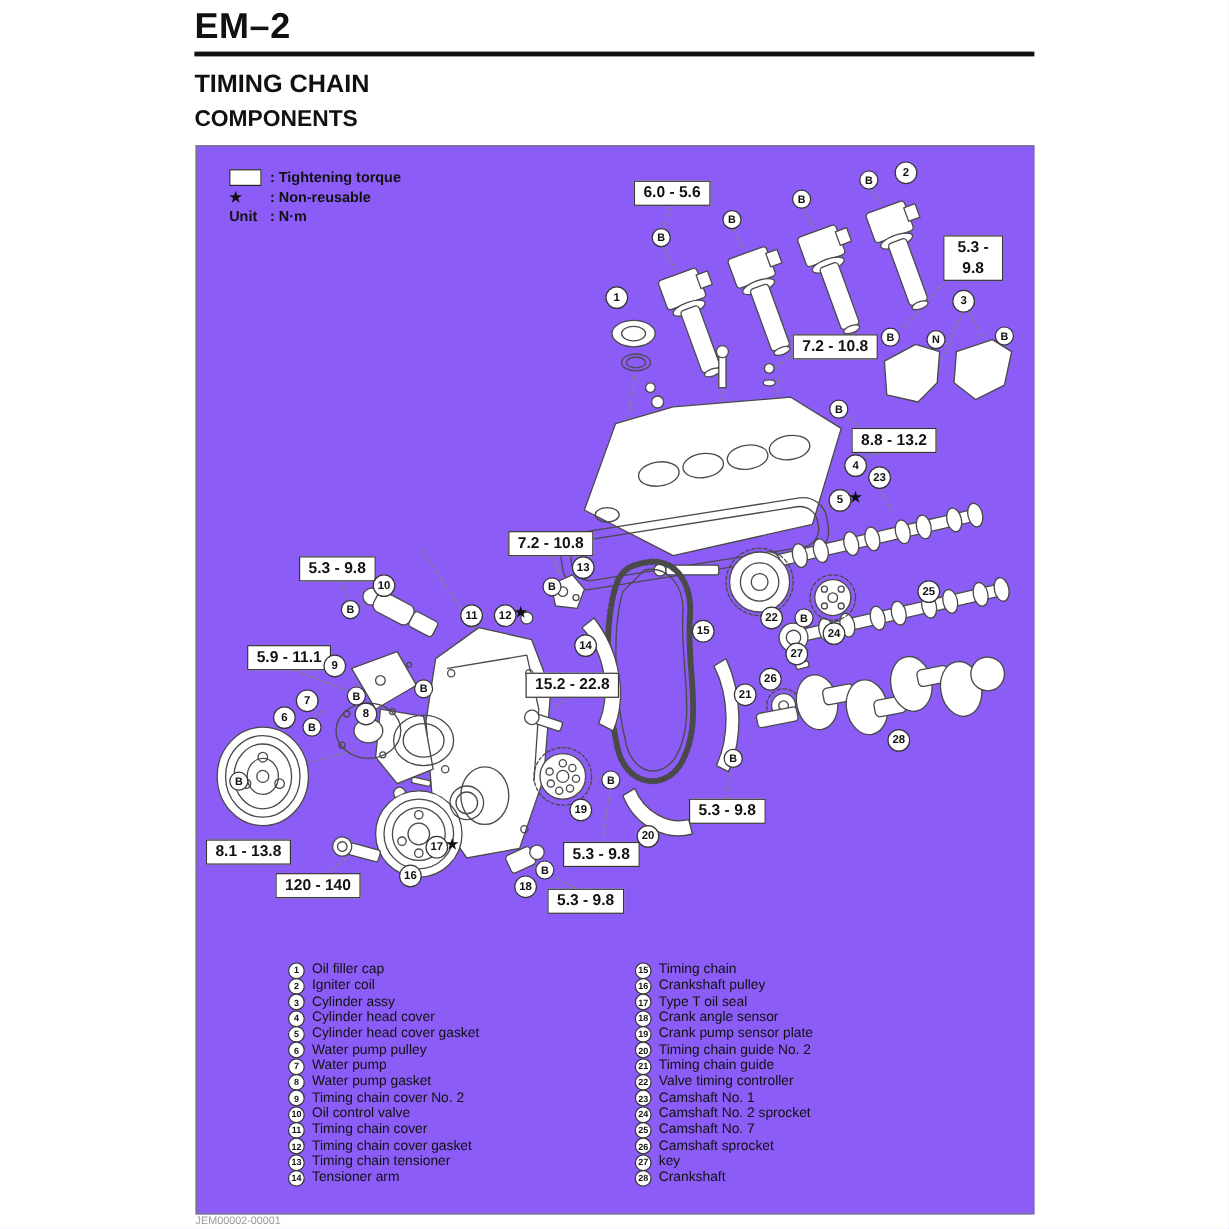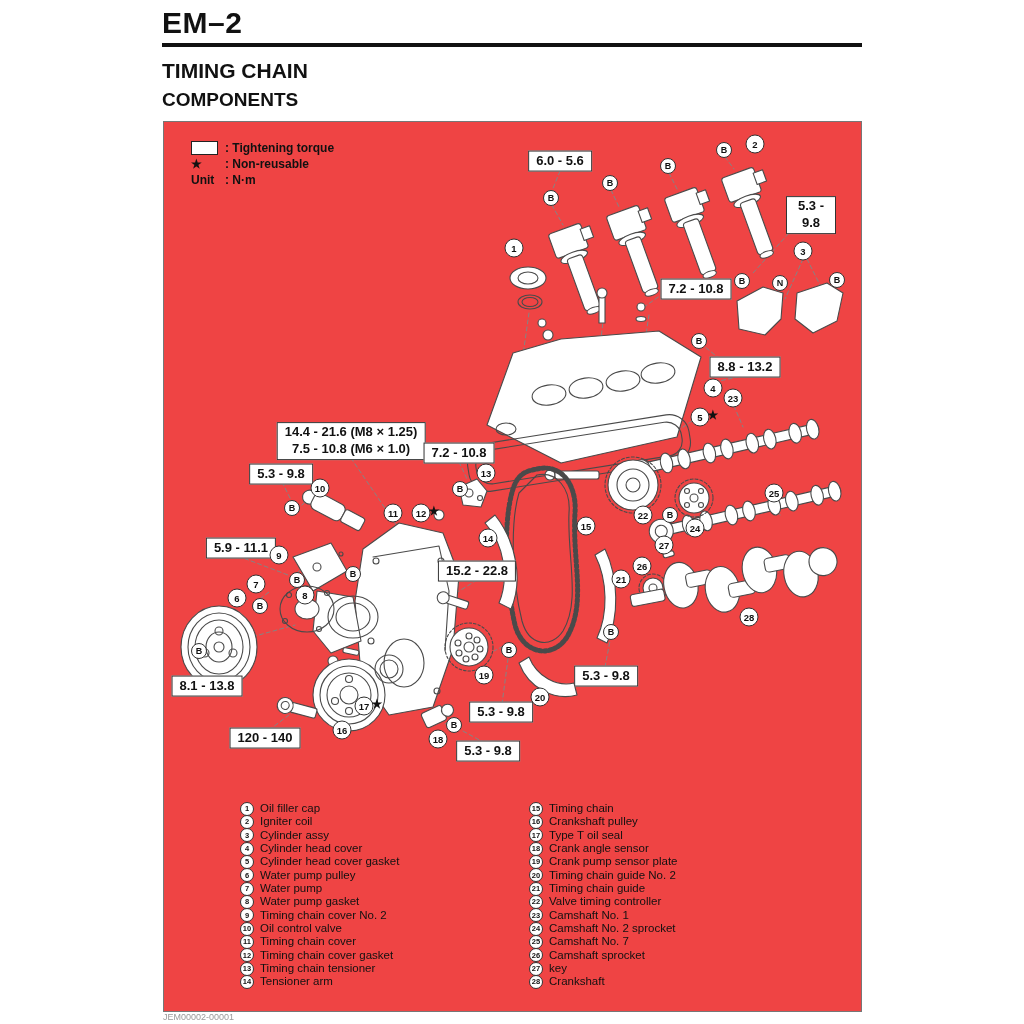--- a/index.html
+++ b/index.html
@@ -1,21 +1,21 @@
 <!DOCTYPE html>
 <html><head>
 <meta charset="utf-8">
 <style>
   html,body{margin:0;padding:0;width:1024px;height:1024px;background:#fff;
     font-family:"Liberation Sans",sans-serif;color:#111;position:relative;overflow:hidden}
   .hdr-code{position:absolute;left:162px;top:6px;font-size:30px;font-weight:800;letter-spacing:.5px}
   .hdr-rule{position:absolute;left:162px;top:43px;width:700px;height:4px;background:#111}
   .hdr-title{position:absolute;left:162px;top:59px;font-size:21px;font-weight:800}
   .hdr-sub{position:absolute;left:162px;top:89px;font-size:19px;font-weight:800}
-  #frame{position:absolute;left:163px;top:121px;width:697px;height:889px;border:1px solid #777;background:#ef4444}
+  #frame{position:absolute;left:163px;top:121px;width:697px;height:889px;border:1px solid #777;background:#8b5cf6}
   #diagram-svg{position:absolute;left:0;top:0}
   #overlay{position:absolute;left:0;top:0;width:100%;height:100%}
   .callout{position:absolute;transform:translate(-50%,-50%);border:1.4px solid #333;background:#fff;
     padding:1px 7px;font-size:13px;font-weight:600;white-space:pre-line;text-align:center;line-height:1.3;z-index:3}
   .marker{position:absolute;transform:translate(-50%,-50%);width:17px;height:17px;border:1.2px solid #333;
     border-radius:50%;background:#fff;font-size:9.5px;font-weight:700;display:flex;align-items:center;
     justify-content:center;z-index:4}
   .bolt{width:14px;height:14px;font-size:9px}
   .star{position:absolute;left:16px;top:-1px;font-size:12px;color:#111}
   .legend{position:absolute;left:27px;top:18px;font-size:12px;font-weight:700;z-index:5}
@@ -327,27 +327,25 @@
       <rect x="0" y="-4" width="22" height="8" rx="2"></rect>
         <circle cx="-4" cy="0" r="6"></circle>
     </g>
   </svg>
 
   <div id="overlay">
       <div class="callout" style="left: 396px; top: 39px;">6.0 - 5.6</div>
       <div class="callout" style="left: 647px; top: 93px;">5.3 - 9.8</div>
       <div class="callout" style="left: 532px; top: 167px;">7.2 - 10.8</div>
       <div class="callout" style="left: 581px; top: 245px;">8.8 - 13.2</div>
-      <div class="callout" style="left: 187px; top: 319px;">14.4 - 21.6 (M8 × 1.25)
-7.5 - 10.8 (M6 × 1.0)</div>
       <div class="callout" style="left: 295px; top: 331px;">7.2 - 10.8</div>
       <div class="callout" style="left: 117px; top: 352px;">5.3 - 9.8</div>
       <div class="callout" style="left: 77px; top: 426px;">5.9 - 11.1</div>
       <div class="callout" style="left: 313px; top: 449px;">15.2 - 22.8</div>
-      <div class="callout" style="left: 43px; top: 564px;">8.1 - 13.8</div>
+      <div class="callout" style="left: 43px; top: 588px;">8.1 - 13.8</div>
       <div class="callout" style="left: 101px; top: 616px;">120 - 140</div>
       <div class="callout" style="left: 442px; top: 554px;">5.3 - 9.8</div>
       <div class="callout" style="left: 337px; top: 590px;">5.3 - 9.8</div>
       <div class="callout" style="left: 324px; top: 629px;">5.3 - 9.8</div>
       <div class="marker" style="left: 350px; top: 126px;">1</div>
       <div class="marker" style="left: 591px; top: 22px;">2</div>
       <div class="marker" style="left: 639px; top: 129px;">3</div>
       <div class="marker" style="left: 549px; top: 266px;">4</div>
       <div class="marker" style="left: 536px; top: 295px;">5<span class="star">★</span></div>
       <div class="marker" style="left: 73px; top: 476px;">6</div>

